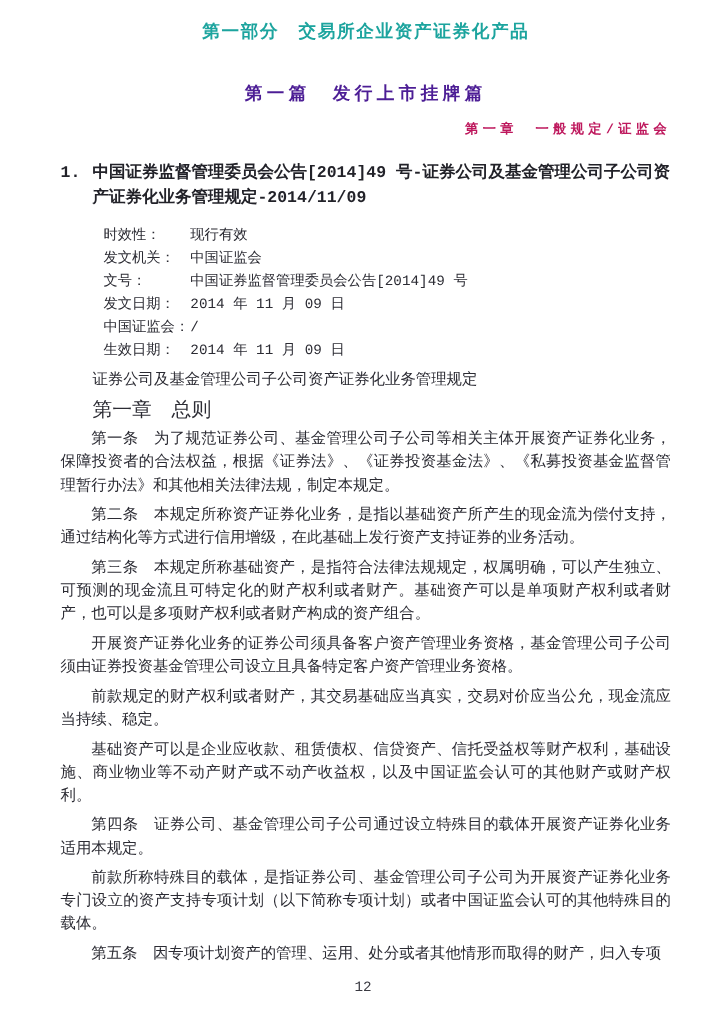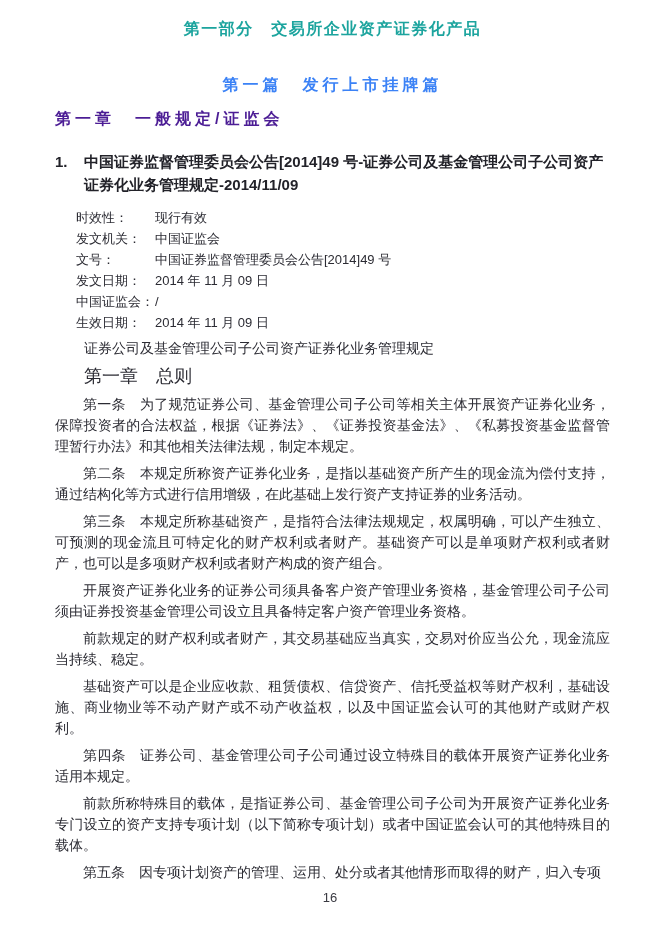--- a/index.html
+++ b/index.html
@@ -9,63 +9,63 @@
   }
   .page {
     position: relative;
     width: 660px;
     height: 931px;
     margin: 0 auto;
     background: #ffffff;
     overflow: hidden;
     box-sizing: border-box;
     padding: 19px 50px 0 55px;
-    font-family: Liberation Sans, sans-serif;
+    font-family: Liberation Mono, monospace;
     color: #2b2b33;
   }
   .part-header {
     text-align: center;
     font-size: 16px;
     font-weight: bold;
     letter-spacing: 1.5px;
     color: #1ca49e;
   }
   .section-title {
     margin-top: 35px;
     text-align: center;
     font-size: 16px;
     font-weight: bold;
     letter-spacing: 4px;
-    color: #3b82f6;
+    color: #4c1d95;
   }
   .chapter-title {
     margin-top: 13px;
-    text-align: left;
-    font-size: 16px;
+    text-align: right;
+    font-size: 12px;
     font-weight: bold;
     letter-spacing: 4px;
-    color: #4c1d95;
+    color: #be185d;
   }
   .entry-heading {
     margin-top: 21px;
     display: flex;
     align-items: flex-start;
     font-size: 15px;
     font-weight: bold;
     line-height: 1.5;
     color: #222229;
   }
   .entry-number {
     flex: 0 0 29px;
   }
   .entry-title {
     flex: 1;
   }
   .meta {
-    margin: 11px 0 0 21px;
+    margin: 11px 0 0 39px;
     font-size: 13px;
   }
   .meta-row {
     line-height: 21px;
     white-space: nowrap;
   }
   .meta-label {
     display: inline-block;
     width: 79px;
     vertical-align: top;
@@ -154,15 +154,15 @@
     <p>第二条　本规定所称资产证券化业务，是指以基础资产所产生的现金流为偿付支持，通过结构化等方式进行信用增级，在此基础上发行资产支持证券的业务活动。</p>
     <p>第三条　本规定所称基础资产，是指符合法律法规规定，权属明确，可以产生独立、可预测的现金流且可特定化的财产权利或者财产。基础资产可以是单项财产权利或者财产，也可以是多项财产权利或者财产构成的资产组合。</p>
     <p>开展资产证券化业务的证券公司须具备客户资产管理业务资格，基金管理公司子公司须由证券投资基金管理公司设立且具备特定客户资产管理业务资格。</p>
     <p>前款规定的财产权利或者财产，其交易基础应当真实，交易对价应当公允，现金流应当持续、稳定。</p>
     <p>基础资产可以是企业应收款、租赁债权、信贷资产、信托受益权等财产权利，基础设施、商业物业等不动产财产或不动产收益权，以及中国证监会认可的其他财产或财产权利。</p>
     <p>第四条　证券公司、基金管理公司子公司通过设立特殊目的载体开展资产证券化业务适用本规定。</p>
     <p>前款所称特殊目的载体，是指证券公司、基金管理公司子公司为开展资产证券化业务专门设立的资产支持专项计划（以下简称专项计划）或者中国证监会认可的其他特殊目的载体。</p>
     <p>第五条　因专项计划资产的管理、运用、处分或者其他情形而取得的财产，归入专项</p>
   </div>
 
-  <div class="page-number">16</div>
+  <div class="page-number">12</div>
 
 </div>
 
 </body></html>

